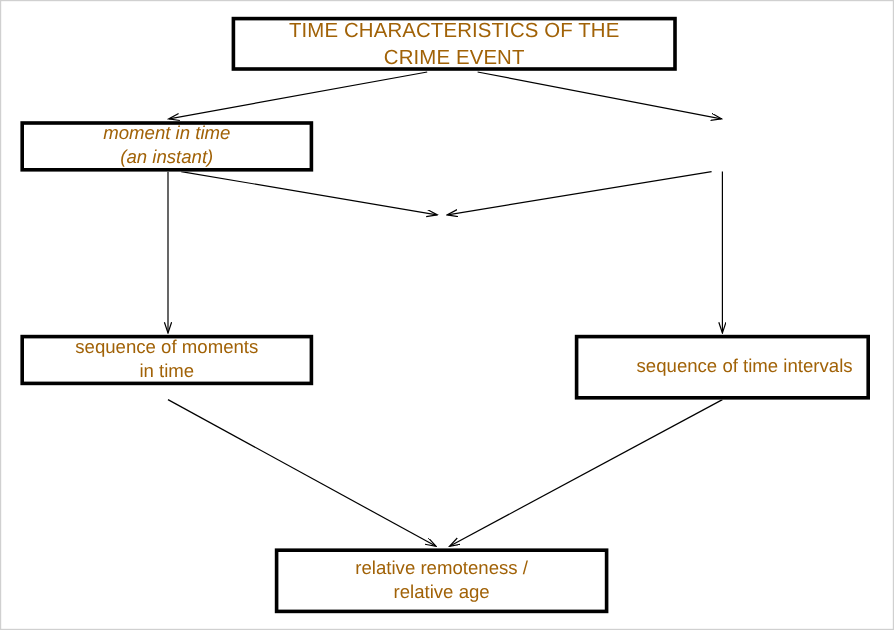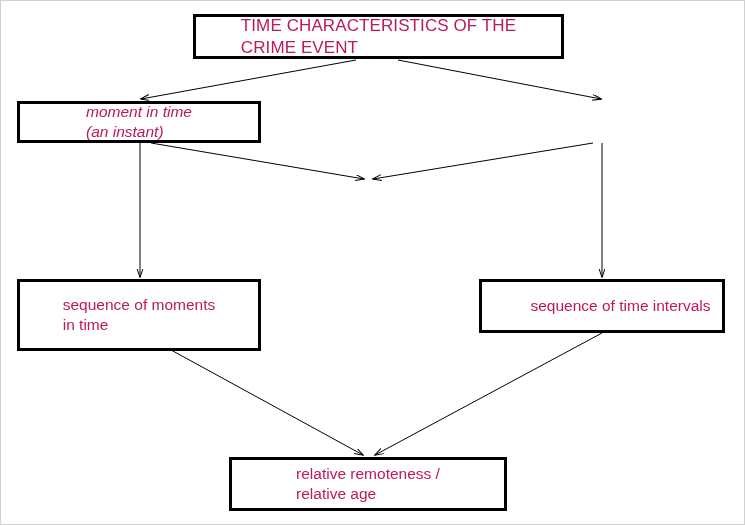--- a/index.html
+++ b/index.html
@@ -26,22 +26,22 @@
     pointer-events: none;
   }
   .node {
     position: absolute;
     box-sizing: border-box;
     border: 3px solid #000000;
     background: #ffffff;
     display: flex;
     align-items: center;
     justify-content: center;
-    text-align: left;
-    color: #be185d;
+    text-align: center;
+    color: #a16207;
     line-height: 1.28;
     white-space: pre-line;
     z-index: 2;
   }
   .node-title {
     font-size: 17px;
     letter-spacing: 0.1px;
   }
   .node-std {
     font-size: 15.5px;
@@ -77,21 +77,21 @@
   </svg>
 
   <div class="node node-title" style="left:192px; top:13px; width:371px; height:45px;">TIME CHARACTERISTICS OF THE
 CRIME EVENT</div>
 
   <div class="node node-std" style="left:16px; top:100px; width:244px; height:42px;font-style:italic;">moment in time
 (an instant)</div>
 
 
 
-  <div class="node node-std" style="left:16px; top:278px; width:244px; height:72px;">sequence of moments
+  <div class="node node-std" style="left:16px; top:278px; width:244px; height:42px;">sequence of moments
 in time</div>
 
   <div class="node node-std" style="left:478px; top:278px; width:246px; height:54px;padding-left:37px;">sequence of time intervals</div>
 
   <div class="node node-std" style="left:228px; top:456px; width:278px; height:54px;">relative remoteness /
 relative age</div>
 
 </div>
 
 </body></html>

